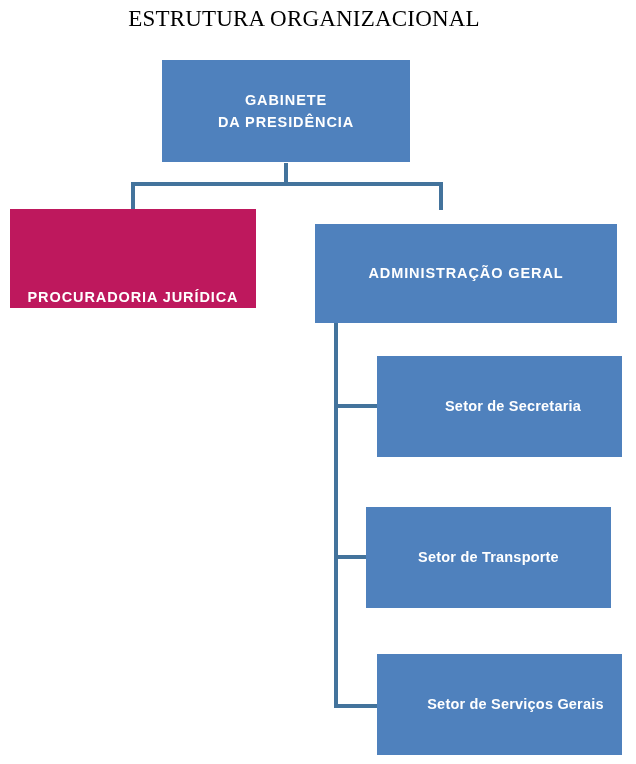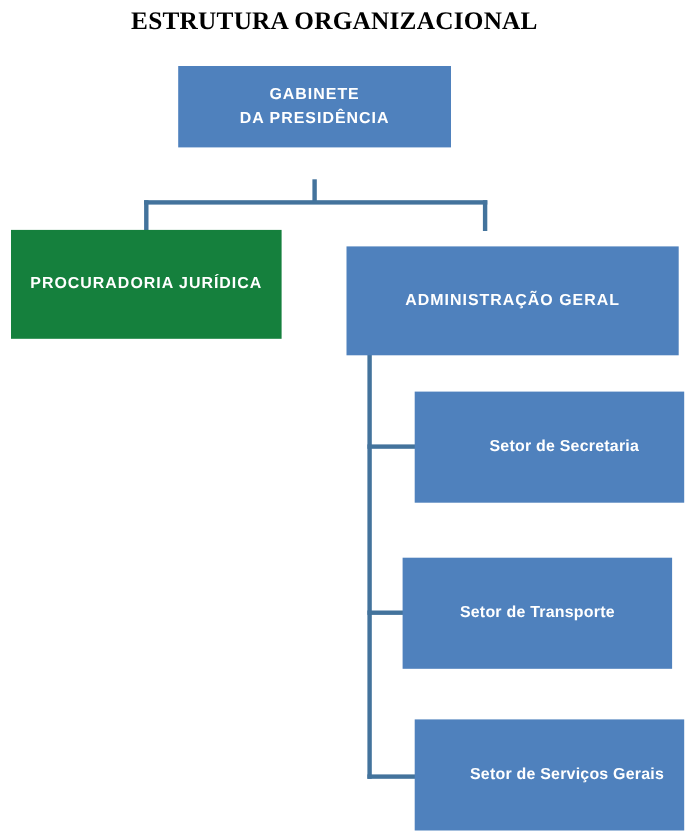--- a/index.html
+++ b/index.html
@@ -25,21 +25,21 @@
   }
 
   
   .chart-title {
     position: absolute;
     left: 0;
     top: 6px;
     width: 608px;
     text-align: center;
     font-family: "Liberation Serif", "DejaVu Serif", serif;
-    font-weight: bold;
+    font-weight: normal;
     font-size: 23px;
     letter-spacing: 0.2px;
     color: #000000;
     white-space: nowrap;
   }
 
   
   .node-box {
     position: absolute;
     background: #4F81BD;
@@ -64,21 +64,21 @@
     letter-spacing: 0.9px;
   }
   
   .level-3 .node-label {
     font-weight: bold;
     font-size: 14.5px;
     letter-spacing: 0.2px;
   }
 
   
-  #box-gabinete        { left: 162px; top:  60px; width: 248px; height: 74px; }
+  #box-gabinete        { left: 162px; top:  60px; width: 248px; height: 102px; }
   #box-procuradoria    { left:  10px; top: 209px; width: 246px; height:  99px; }
   #box-administracao   { left: 315px; top: 224px; width: 302px; height:  99px; }
   #box-secretaria      { left: 377px; top: 356px; width: 245px; height: 101px; }
   #box-transporte      { left: 366px; top: 507px; width: 245px; height: 101px; }
   #box-servicos        { left: 377px; top: 654px; width: 245px; height: 101px; padding-left: 32px; }
 
   
   .conn {
     position: absolute;
     background: #43739C;
@@ -111,21 +111,21 @@
   <div class="conn" id="conn-adm-trunk" style="background: rgb(67, 115, 156);"></div>
   <div class="conn" id="conn-br-1" style="background: rgb(67, 115, 156);"></div>
   <div class="conn" id="conn-br-2" style="background: rgb(67, 115, 156);"></div>
   <div class="conn" id="conn-br-3" style="background: rgb(67, 115, 156);"></div>
 
   <div class="node-box level-1" id="box-gabinete" style="background: rgb(79, 129, 189); color: rgb(255, 255, 255);">
     <span class="node-label">GABINETE
 DA PRESIDÊNCIA</span>
   </div>
 
-  <div class="node-box level-2" id="box-procuradoria" style="background: #15803d; color: rgb(255, 255, 255);">
+  <div class="node-box level-2" id="box-procuradoria" style="background: #be185d; color: rgb(255, 255, 255); align-items: flex-end;">
     <span class="node-label">PROCURADORIA JURÍDICA</span>
   </div>
 
   <div class="node-box level-2" id="box-administracao" style="background: rgb(79, 129, 189); color: rgb(255, 255, 255);">
     <span class="node-label">ADMINISTRAÇÃO GERAL</span>
   </div>
 
   <div class="node-box level-3" id="box-secretaria" style="background: rgb(79, 129, 189); color: rgb(255, 255, 255); padding-left: 27px;">
     <span class="node-label">Setor de Secretaria</span>
   </div>

